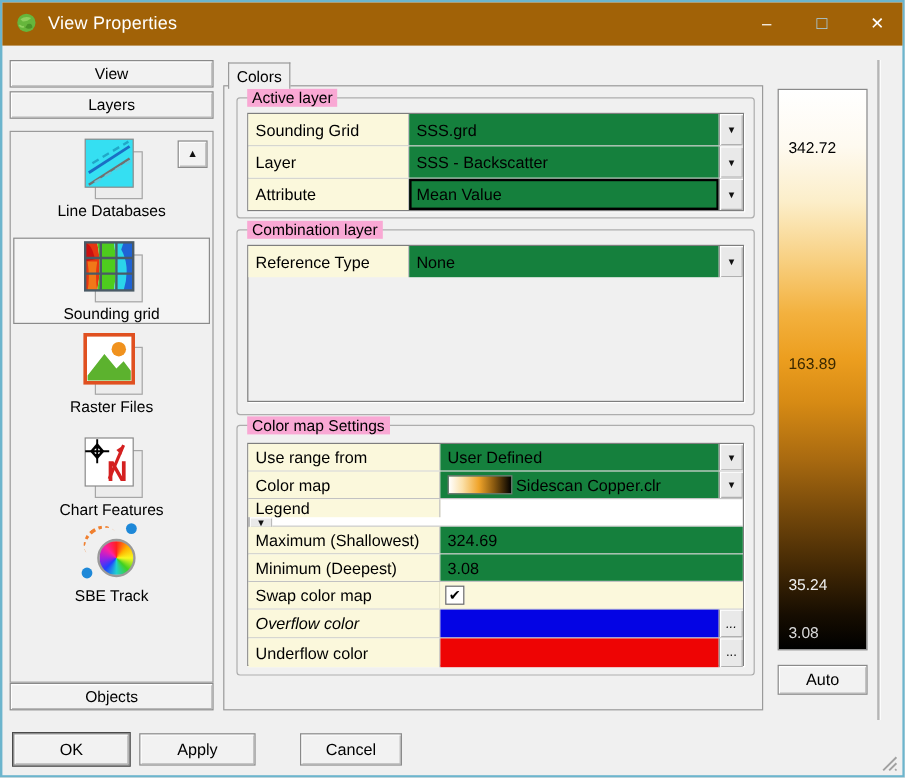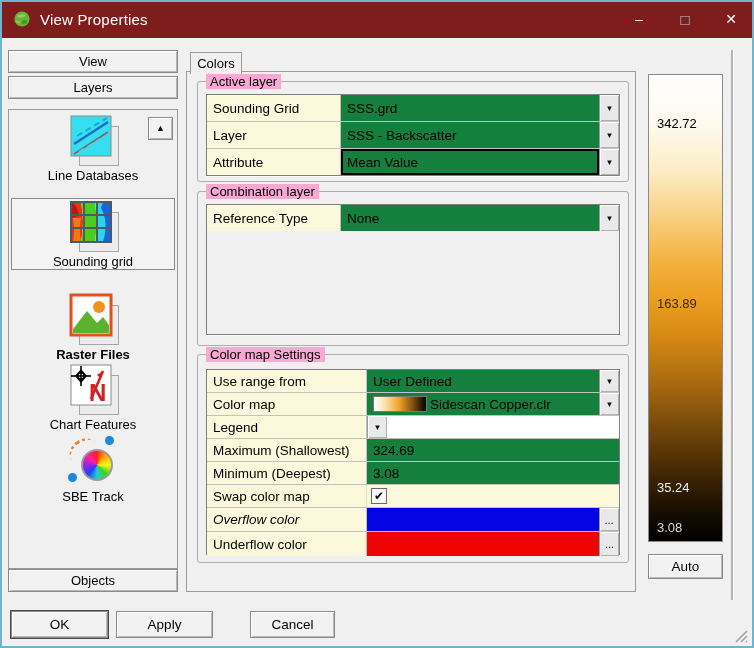--- a/index.html
+++ b/index.html
@@ -2,21 +2,21 @@
 <html><head>
 <meta charset="utf-8">
 <style>
   * { margin:0; padding:0; box-sizing:border-box; }
   html,body { background:#d8d8d8; }
   body { font-family:"Liberation Sans","DejaVu Sans",sans-serif; }
   .window { position:relative; width:754px; height:648px; background:#f0f0f0;
             border:2px solid #6cb5cd; overflow:hidden; }
   
   .titlebar { position:absolute; top:-2px; left:-2px; right:-2px; height:38px;
-              background:#7f1d1d; display:flex; align-items:center; }
+              background:#a16207; display:flex; align-items:center; }
   .app-icon { width:18px; height:18px; margin-left:13px; }
   .title-text { color:#fff; font-size:15px; margin-left:9px; letter-spacing:.2px; }
   .win-controls { margin-left:auto; display:flex; height:100%; }
   .win-btn { width:46px; height:100%; display:flex; align-items:center; justify-content:center;
              color:#fff; font-size:14px; cursor:default; }
   .win-btn.max { color:#a9d3ec; font-size:15px; }
   
   .btn3d { background:#f2f2f2; border:1px solid #8a8a8a; color:#000; font-size:13px;
            text-align:center; box-shadow:inset 1px 1px 0 #fff, inset -1px -1px 0 #b8b8b8; }
   .btn-default { outline:1px solid #4a4a4a; }
@@ -151,21 +151,21 @@
                 <line x1="4" y1="15" x2="44" y2="15"></line>
                 <line x1="4" y1="28" x2="44" y2="28"></line>
                 <line x1="17" y1="2" x2="17" y2="42"></line>
                 <line x1="30" y1="2" x2="30" y2="42"></line>
               </g>
             </svg>
           </span>
           <span class="sb-label">Sounding grid</span>
         </div>
 
-        <div class="sb-item" style="top:183px; height:78px;font-weight:bold;">
+        <div class="sb-item" style="top:167px; height:78px;">
           <span class="ic">
             <span class="stack-back"></span>
             <svg viewBox="0 0 52 52" width="52" height="52">
               <rect x="4" y="2" width="40" height="40" fill="#fff" stroke="#e05020" stroke-width="3"></rect>
               <circle cx="32" cy="14" r="6" fill="#f0921e"></circle>
               <path d="M6 36 L20 18 L30 30 L36 24 L42 32 L42 40 L6 40 Z" fill="#5cb22e"></path>
             </svg>
           </span>
           <span class="sb-label">Raster Files</span>
         </div>
@@ -271,21 +271,21 @@
           <div class="row" style="height:23px;">
             <div class="cell-label" style="width:160px;">Color map</div>
             <div class="cell-value">
               <span class="cm-swatch"></span>
               <span style="margin-left:3px;">Sidescan Copper.clr</span>
             </div>
             <div class="dd-btn">
                 <span>▼</span>
               </div>
           </div>
-          <div class="row" style="height:23px;">
+          <div class="row" style="height:23px;flex-direction:column;">
             <div class="cell-label" style="width:160px;">Legend</div>
             <div class="dd-btn">
                 <span>▼</span>
               </div>
           </div>
           <div class="row" style="height:23px;">
             <div class="cell-label" style="width:160px;">Maximum (Shallowest)</div>
             <div class="cell-value">
                 <span>324.69</span>
               </div>

